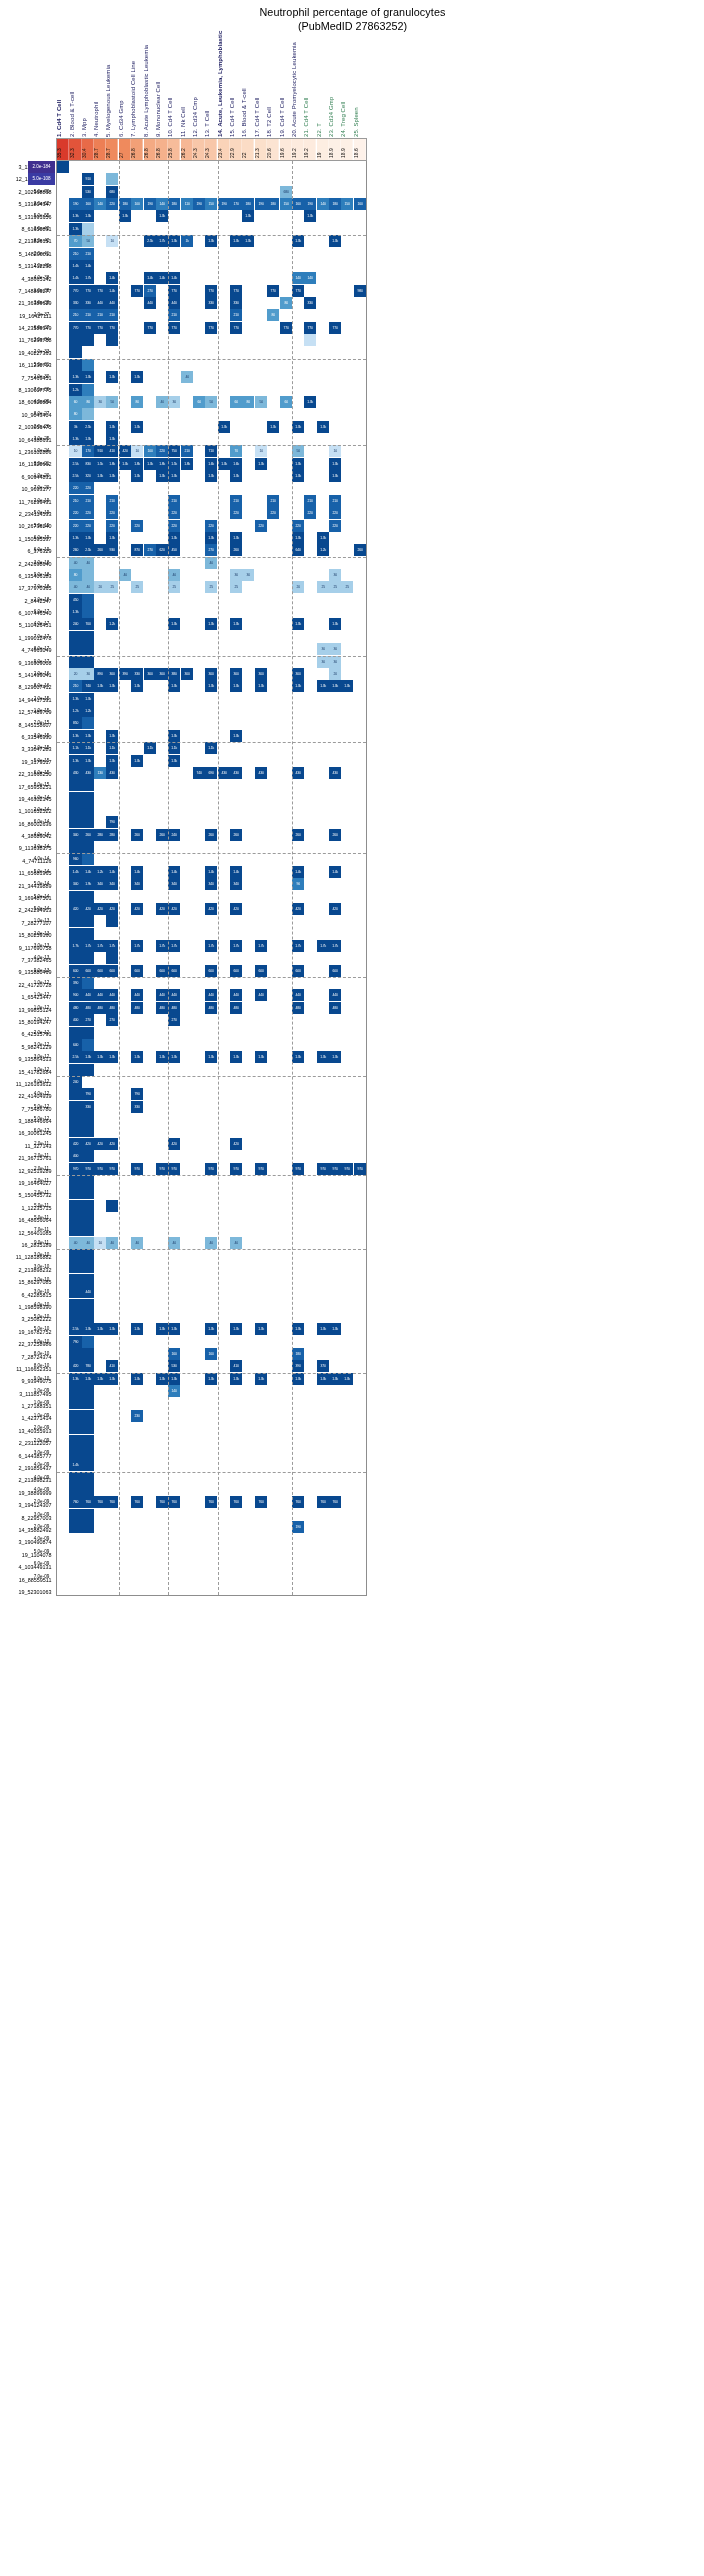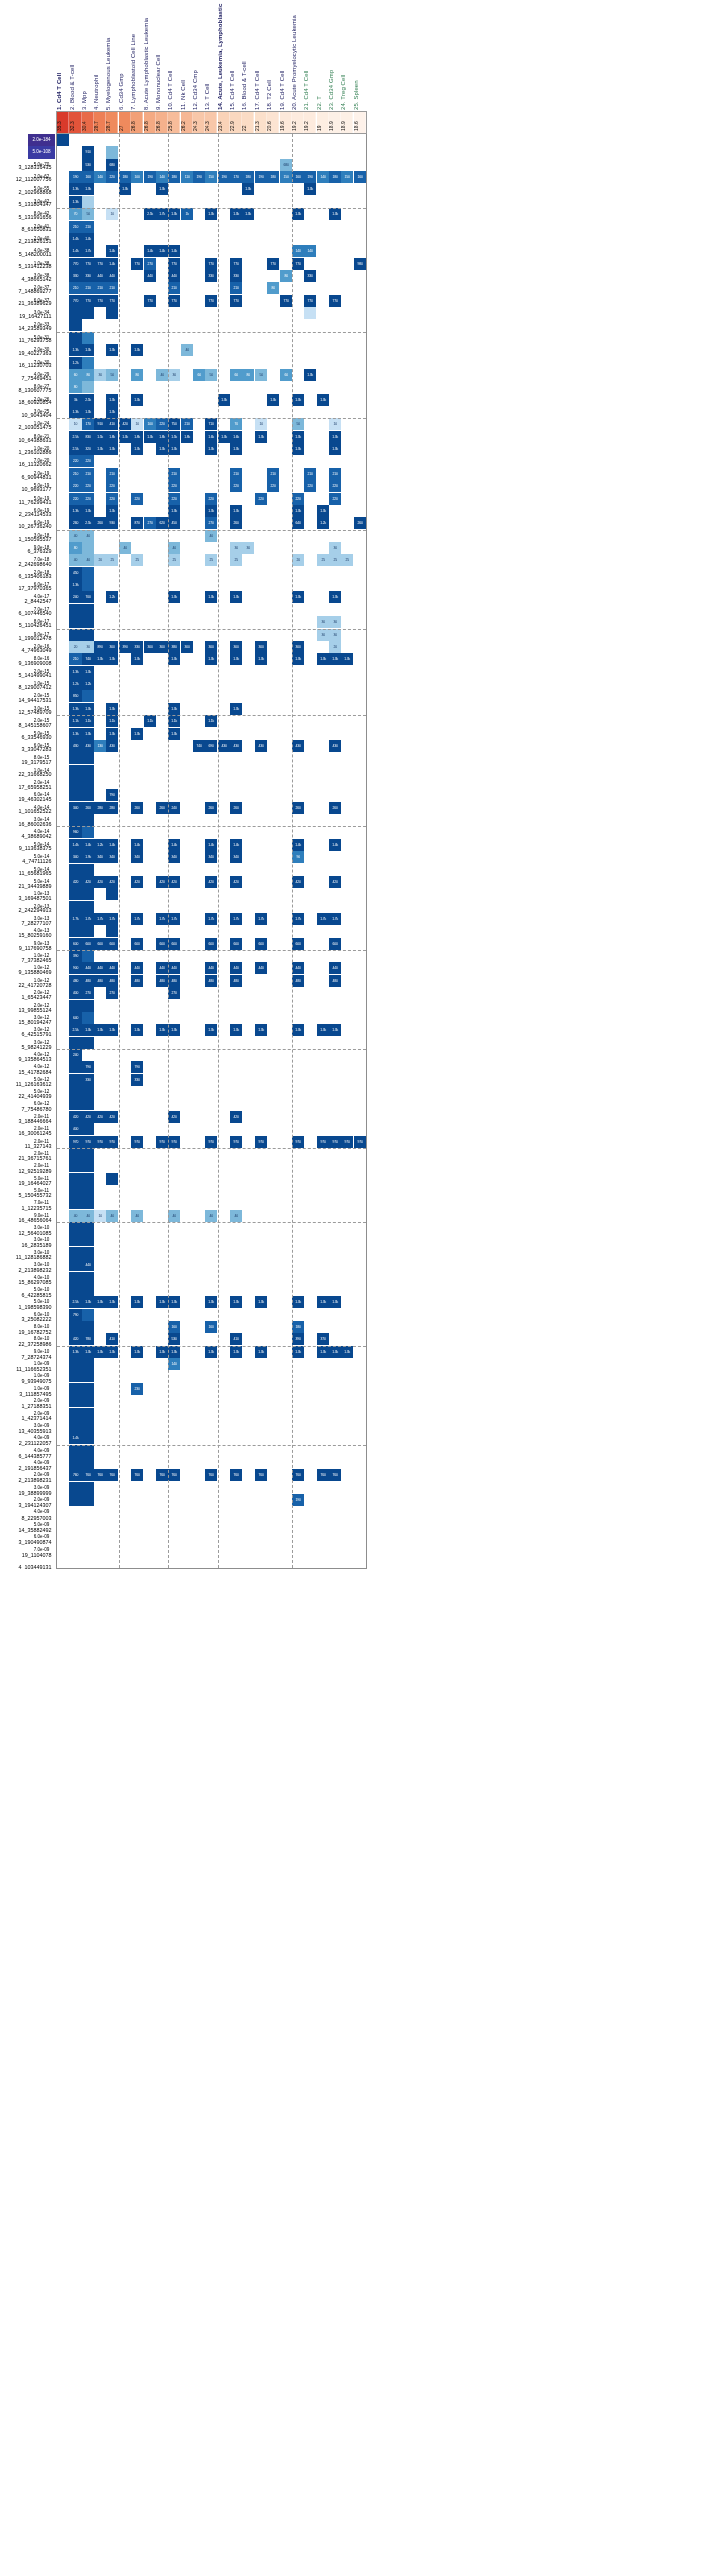--- a/index.html
+++ b/index.html
@@ -162,20 +162,22 @@
     color:#fff;
     z-index:4;
   }
 </style>
 </head>
 <body>
 
 <div class="page">
 
   <div class="title-block">
+    <div class="t1">Neutrophil percentage of granulocytes</div>
+    <div class="t2">(PubMedID 27863252)</div>
   </div>
 
   <div class="chart">
     <div class="colhead" id="colhead" style="width: 309px;">
         <div class="cell" style="left: 0px;">
           <div class="lbl" style="color: rgb(26, 26, 94); font-weight: 700;">1. Cd4 T Cell</div>
         </div>
         <div class="cell" style="left: 12.4px;">
           <div class="lbl" style="color: rgb(26, 26, 94);">2. Blood &amp; T-cell</div>
         </div>

